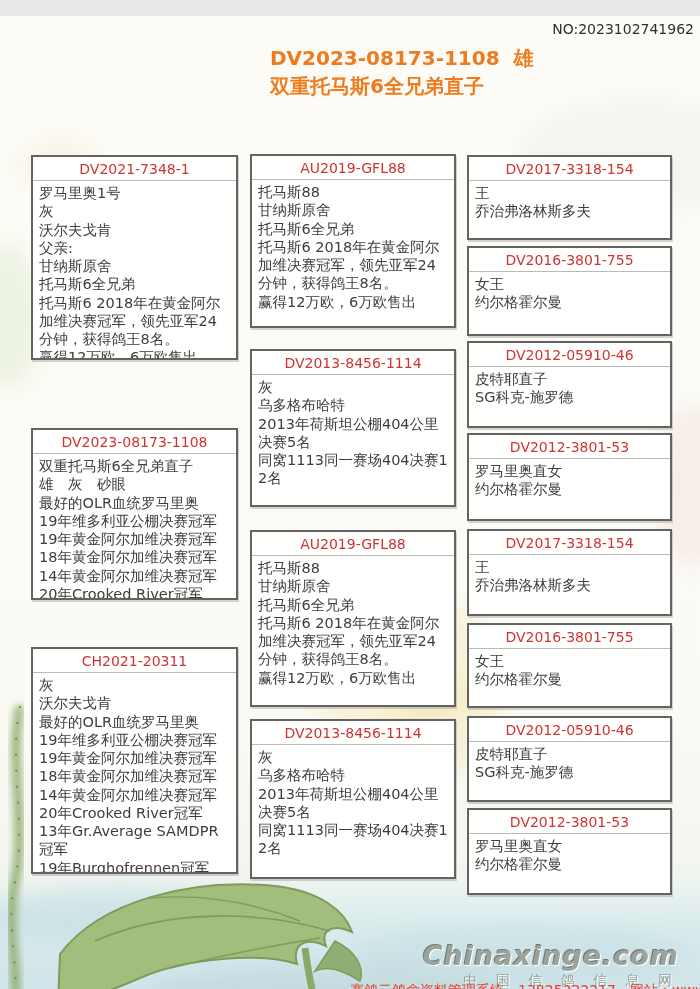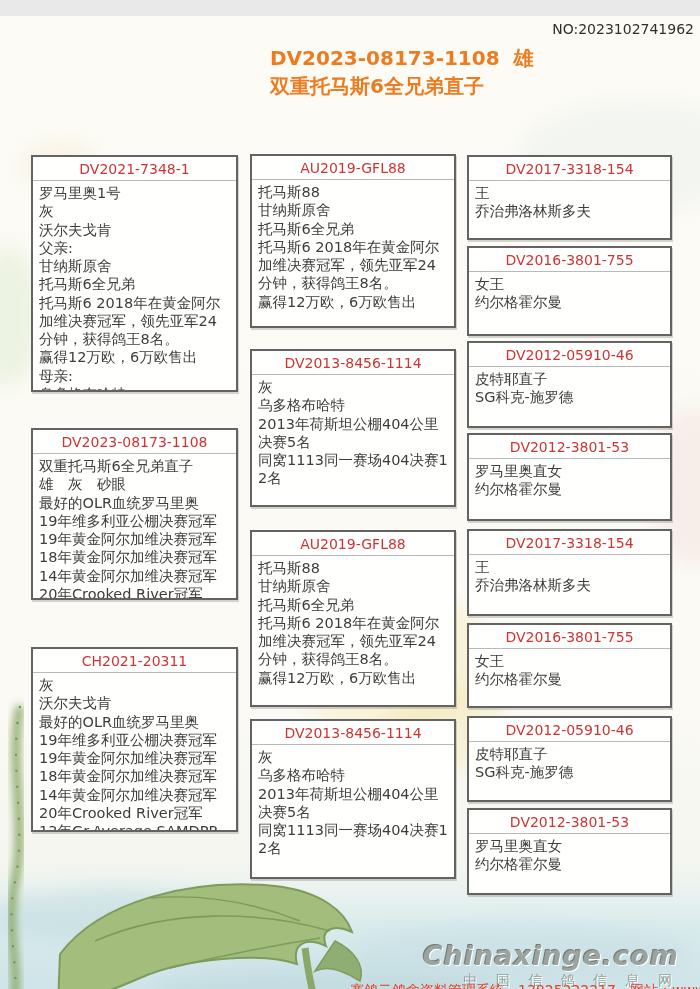--- a/index.html
+++ b/index.html
@@ -80,21 +80,21 @@
       <path d="M335,925 C355,935 365,950 360,965 C340,952 325,950 315,955 Z" fill="#8fae74" stroke="#7d9c5c" stroke-width="1.5"></path>
     </g>
   </svg>
 
   <div class="doc-no">NO:2023102741962</div>
   <div class="main-title">
     <div class="t1">DV2023-08173-1108  雄</div>
     <div class="t2">双重托马斯6全兄弟直子</div>
   </div>
 
-  <div class="box c1" style="top:139px;height:237px;">
+  <div class="box c1" style="top:139px;height:205px;">
     <div class="box-ring">DV2021-7348-1</div>
     <div class="box-text">罗马里奥1号
 灰
 沃尔夫戈肯
 父亲:
 甘纳斯原舍
 托马斯6全兄弟
 托马斯6 2018年在黄金阿尔加维决赛冠军，领先亚军24分钟，获得鸽王8名。
 赢得12万欧，6万欧售出
 母亲:
@@ -104,21 +104,21 @@
     <div class="box-ring">DV2023-08173-1108</div>
     <div class="box-text">双重托马斯6全兄弟直子
 雄　灰　砂眼
 最好的OLR血统罗马里奥
 19年维多利亚公棚决赛冠军
 19年黄金阿尔加维决赛冠军
 18年黄金阿尔加维决赛冠军
 14年黄金阿尔加维决赛冠军
 20年Crooked River冠军</div>
   </div>
-  <div class="box c1" style="top:631px;height:185px;">
+  <div class="box c1" style="top:631px;height:227px;">
     <div class="box-ring">CH2021-20311</div>
     <div class="box-text">灰
 沃尔夫戈肯
 最好的OLR血统罗马里奥
 19年维多利亚公棚决赛冠军
 19年黄金阿尔加维决赛冠军
 18年黄金阿尔加维决赛冠军
 14年黄金阿尔加维决赛冠军
 20年Crooked River冠军
 13年Gr.Average SAMDPR冠军

